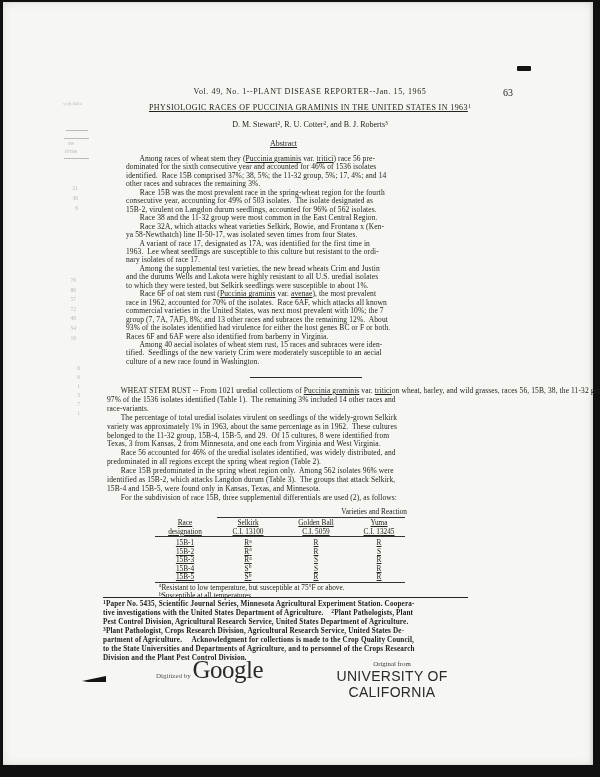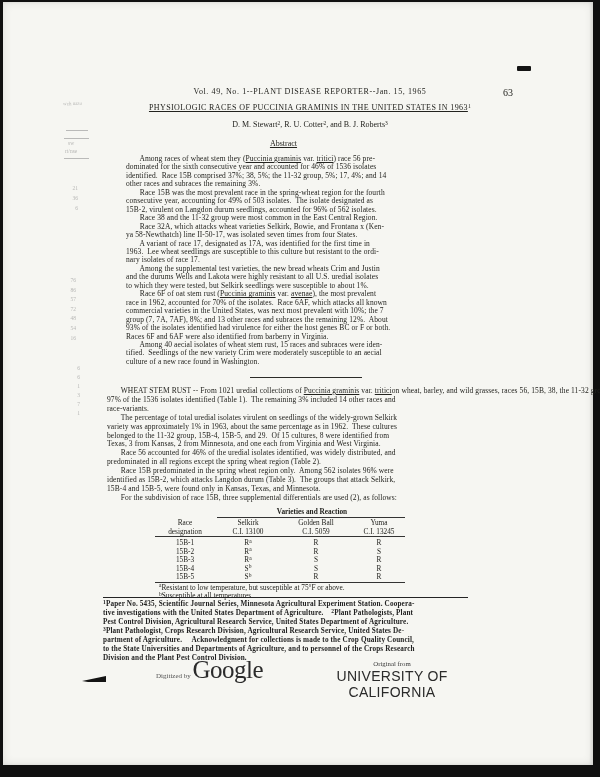--- a/index.html
+++ b/index.html
@@ -15,25 +15,25 @@
   .journal-header{left:85px;top:87px;width:450px;text-align:center;font-size:8px;letter-spacing:.6px;}
   .page-number{left:503px;top:87px;font-size:10px;}
   .title{left:60px;top:103px;width:500px;text-align:center;font-size:8px;letter-spacing:.4px;}
   .authors{left:60px;top:120px;width:500px;text-align:center;font-size:8px;}
   .abs-head{left:126px;top:139px;width:315px;text-align:center;font-size:8px;}
   .abstract-text{left:126px;top:155px;font-size:7.5px;line-height:8.45px;letter-spacing:.1px;}
   .divider{left:250px;top:377px;width:112px;border-top:1px solid #2b2b28;}
   .main-text{left:107px;top:387px;font-size:7.5px;line-height:8.9px;letter-spacing:.1px;}
 
   .table-wrap{left:155px;top:507px;width:252px;font-size:7.3px;}
-  .tcaption{margin-left:62px;width:190px;text-align:center;font-weight:bold;}
+  .tcaption{margin-left:62px;width:190px;text-align:right;}
   .trule-half{margin-left:62px;width:188px;border-top:1px solid #333;margin-top:1px;}
   .trule-full{width:250px;border-top:1px solid #333;margin-top:1px;margin-bottom:1px;}
   .trow{display:flex;height:8.5px;align-items:flex-start;}
-  .c{text-align:center;}
+  .c{text-align:center;text-decoration:underline;}
   .c1{width:60px;} .c2{width:66px;} .c3{width:70px;} .c4{width:56px;}
   .tfoot{margin-left:4px;line-height:8.6px;}
 
   .fnrule{left:103px;top:597px;width:365px;border-top:1.5px solid #242424;}
   .footnotes{left:103px;top:600px;font-size:7.2px;line-height:9px;font-weight:bold;letter-spacing:.15px;color:#222;}
 
   .digitized{left:156px;top:656px;}
   .dby{font-size:7px;color:#555;margin-top:48px;}
   .glogo{font-size:25px;letter-spacing:-.5px;color:#2b2b2b;}
   .origin{left:322px;top:660px;width:140px;text-align:center;}

